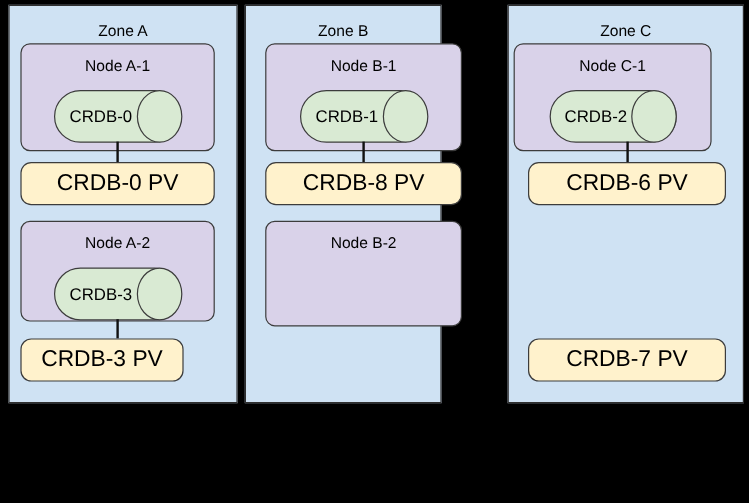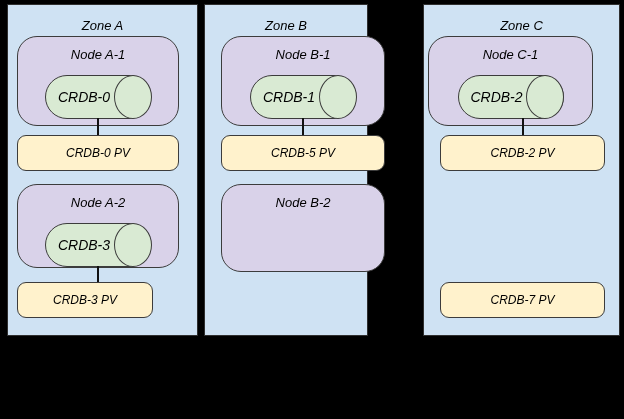--- a/index.html
+++ b/index.html
@@ -2,40 +2,40 @@
 <html style="--background: #000000; --zone-fill: #cfe2f3; --zone-border: #2f2f2f; --node-fill: #d9d2e9; --pod-fill: #d9ead3; --pv-fill: #fff2cc; --shape-border: #3c3c3c; --connector: #111111; --text: #000000;"><head>
 <meta charset="utf-8">
 <style>
   html, body { margin: 0; padding: 0; }
   body {
     width: 624px; height: 419px;
     background: var(--background, #000);
     font-family: "Liberation Sans", sans-serif;
     overflow: hidden;
   }
-  #canvas { position: relative; width: 624px; height: 419px; font-style: italic; }
+  #canvas { position: relative; width: 624px; height: 419px; }
 
   .zone {
     position: absolute; top: 4px; height: 332px;
     box-sizing: border-box;
     background: var(--zone-fill, #cfe2f3);
     border: 1.5px solid var(--zone-border, #2f2f2f);
   }
   .zone-label {
     position: absolute; top: 13px; left: 0; right: 0;
     text-align: center; font-size: 13px; line-height: 16px;
     color: var(--text, #000);
   }
 
   .node {
     position: absolute;
     box-sizing: border-box;
     background: var(--node-fill, #d9d2e9);
     border: 1.5px solid var(--shape-border, #3c3c3c);
-    border-radius: 20px;
+    border-radius: 8px;
   }
   .node-label {
     position: absolute; top: 10px; left: 0; right: 0;
     text-align: center; font-size: 13px; line-height: 16px;
     color: var(--text, #000);
   }
 
   .pod {
     position: absolute; top: 38px; left: 50%;
     width: 106px; height: 44px; margin-left: -53px;
@@ -65,21 +65,21 @@
   }
 
   .pv {
     position: absolute; height: 36px;
     box-sizing: border-box;
     background: var(--pv-fill, #fff2cc);
     border: 1.5px solid var(--shape-border, #3c3c3c);
     border-radius: 9px;
     display: flex; align-items: center; justify-content: center;
   }
-  .pv-label { font-size: 12px; color: var(--text, #000); }
+  .pv-label { font-size: 19px; color: var(--text, #000); }
 </style>
 </head>
 <body>
 
 <div id="canvas">
 
   <div class="zone" style="left:7px; width:191px;">
     <div class="zone-label">Zone A</div>
 
     <div class="node" style="top:31px; left:9px; width:162px; height:90px;">
@@ -109,40 +109,40 @@
     <div class="zone-label">Zone B</div>
 
     <div class="node" style="top:31px; left:16px; width:164px; height:90px;padding-left:44px;">
       <div class="node-label">Node B-1</div>
       <div class="pod">
         <div class="pod-label">CRDB-1</div>
       </div>
     </div>
     <div class="connector" style="left:97px; top:113px; height:17px;"></div>
     <div class="pv" style="top:130px; left:16px; width:164px;">
-      <div class="pv-label">CRDB-5 PV</div>
+      <div class="pv-label">CRDB-8 PV</div>
     </div>
 
     <div class="node" style="top:179px; left:16px; width:164px; height:88px;">
       <div class="node-label">Node B-2</div>
     </div>
   </div>
 
   <div class="zone" style="left:423px; width:197px;">
     <div class="zone-label">Zone C</div>
 
     <div class="node" style="top:31px; left:4px; width:165px; height:90px;padding-left:34px;">
       <div class="node-label">Node C-1</div>
       <div class="pod">
         <div class="pod-label">CRDB-2</div>
       </div>
     </div>
     <div class="connector" style="left:98px; top:113px; height:17px;"></div>
     <div class="pv" style="top:130px; left:16px; width:165px;">
-      <div class="pv-label">CRDB-2 PV</div>
+      <div class="pv-label">CRDB-6 PV</div>
     </div>
 
     <div class="pv" style="top:277px; left:16px; width:165px;">
       <div class="pv-label">CRDB-7 PV</div>
     </div>
   </div>
 
 </div>
 
 </body></html>

